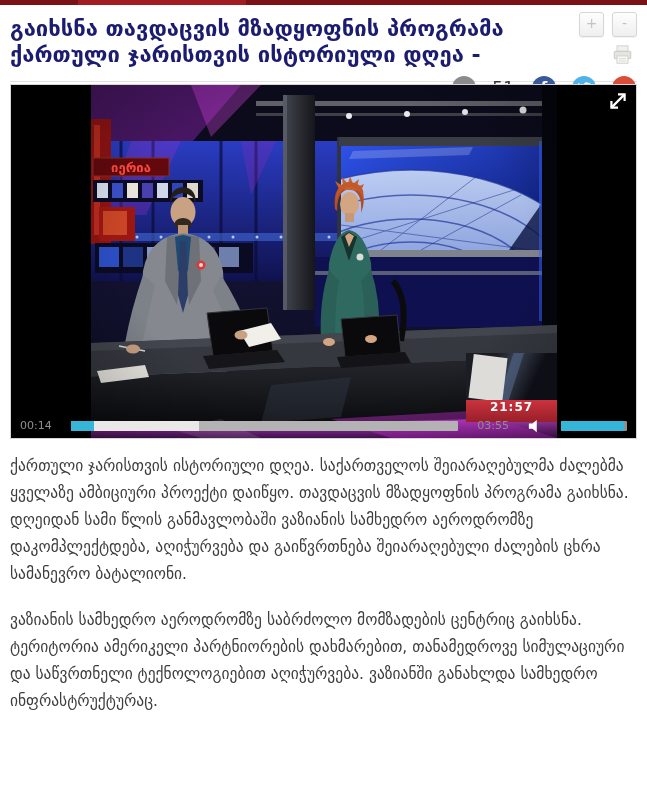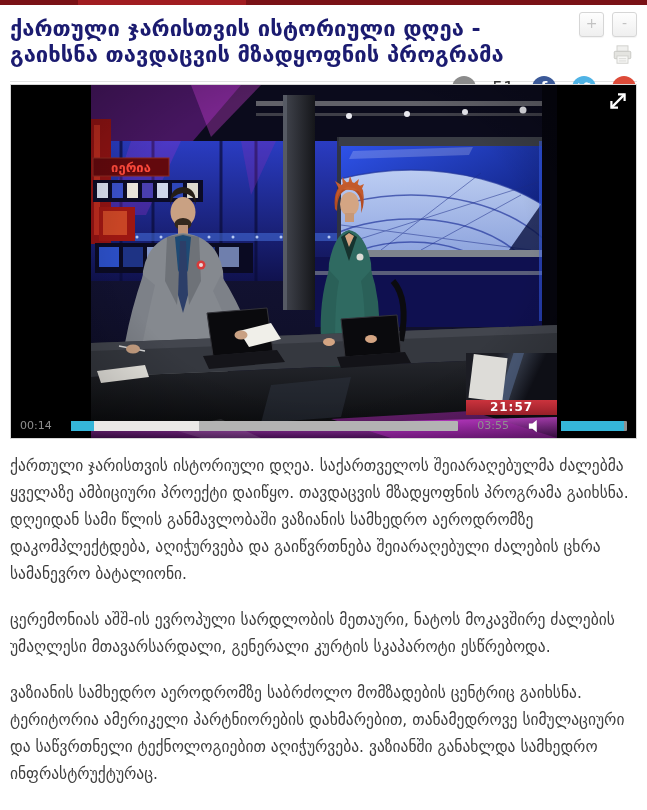--- a/index.html
+++ b/index.html
@@ -38,21 +38,21 @@
   .studio{position:absolute;left:80px;top:0;width:466px;height:353px;display:block;}
   .fullscreen-btn{position:absolute;top:5px;right:5px;width:26px;height:26px;background:transparent;
     border:none;cursor:pointer;padding:0;}
   .pip{position:absolute;left:455px;top:268px;width:91px;cursor:default;}
   .pip-thumb{height:47px;background:linear-gradient(115deg,#1c1d24 28%,#39404f 46%,#0e0f16 72%);
     position:relative;overflow:hidden;}
   .pip-thumb .sheet{position:absolute;left:5px;top:3px;width:34px;height:44px;background:#dddcd8;
     transform:rotate(7deg);}
   .pip-thumb .sheet2{position:absolute;left:40px;top:-6px;width:10px;height:60px;background:#4a5a78;
     transform:rotate(18deg);opacity:.8;}
-  .pip-clock{height:15px;background:linear-gradient(#cb333d,#981f29);color:#fff;
+  .pip-clock{height:22px;background:linear-gradient(#cb333d,#981f29);color:#fff;
     font-size:12px;font-weight:bold;text-align:center;line-height:15px;letter-spacing:1px;}
 
   .controls{position:absolute;left:0;right:0;bottom:2px;height:20px;display:flex;
     align-items:center;padding:0 9px;gap:19px;}
   .time{font-size:11px;color:#8f8f8f;flex:none;}
   .track{flex:1;height:10px;background:#b3b3b3;position:relative;border-radius:1px;cursor:pointer;}
   .buffered{position:absolute;left:0;top:0;height:100%;background:#eae8e6;}
   .played{position:absolute;left:0;top:0;height:100%;background:#35b6d9;}
   .vol{width:66px;height:10px;background:#8f8f8f;position:relative;border-radius:1px;cursor:pointer;flex:none;}
   .vol-fill{position:absolute;left:0;top:0;height:100%;background:#35b6d9;}
@@ -64,22 +64,22 @@
 </style>
 </head>
 <body>
 
 <div class="topbar">
     <div class="accent"></div>
   </div>
 
 <div class="header">
   <h1 class="title">
+    <span>გაიხსნა თავდაცვის მზადყოფნის პროგრამა</span>
     <span>ქართული ჯარისთვის ისტორიული დღეა -</span>
-    <span>გაიხსნა თავდაცვის მზადყოფნის პროგრამა</span>
   </h1>
 
   <div class="fs-controls">
     <div class="fs-btn">+</div>
     <div class="fs-btn">-</div>
   </div>
 
   <div class="print-wrap">
     <svg width="23" height="22" viewBox="0 0 24 24">
       <rect x="6" y="2" width="12" height="6" fill="#f0f0ee" stroke="#cfcfcb"></rect>
@@ -336,16 +336,15 @@
       </svg>
     </span>
     <div class="vol">
       <div class="vol-fill" style="width: 95%;"></div>
     </div>
   </div>
 </div>
 
 <div class="article">
   <p>ქართული ჯარისთვის ისტორიული დღეა. საქართველოს შეიარაღებულმა ძალებმა ყველაზე ამბიციური პროექტი დაიწყო. თავდაცვის მზადყოფნის პროგრამა გაიხსნა. დღეიდან სამი წლის განმავლობაში ვაზიანის სამხედრო აეროდრომზე დაკომპლექტდება, აღიჭურვება და გაიწვრთნება შეიარაღებული ძალების ცხრა სამანევრო ბატალიონი.</p>
-  <p>ცერემონიას აშშ-ის ევროპული სარდლობის მეთაური, ნატოს მოკავშირე ძალების უმაღლესი მთავარსარდალი, გენერალი კურტის სკაპაროტი ესწრებოდა.</p>
   <p>ვაზიანის სამხედრო აეროდრომზე საბრძოლო მომზადების ცენტრიც გაიხსნა. ტერიტორია ამერიკელი პარტნიორების დახმარებით, თანამედროვე სიმულაციური და საწვრთნელი ტექნოლოგიებით აღიჭურვება. ვაზიანში განახლდა სამხედრო ინფრასტრუქტურაც.</p>
 
 </div>
 
 </body></html>

